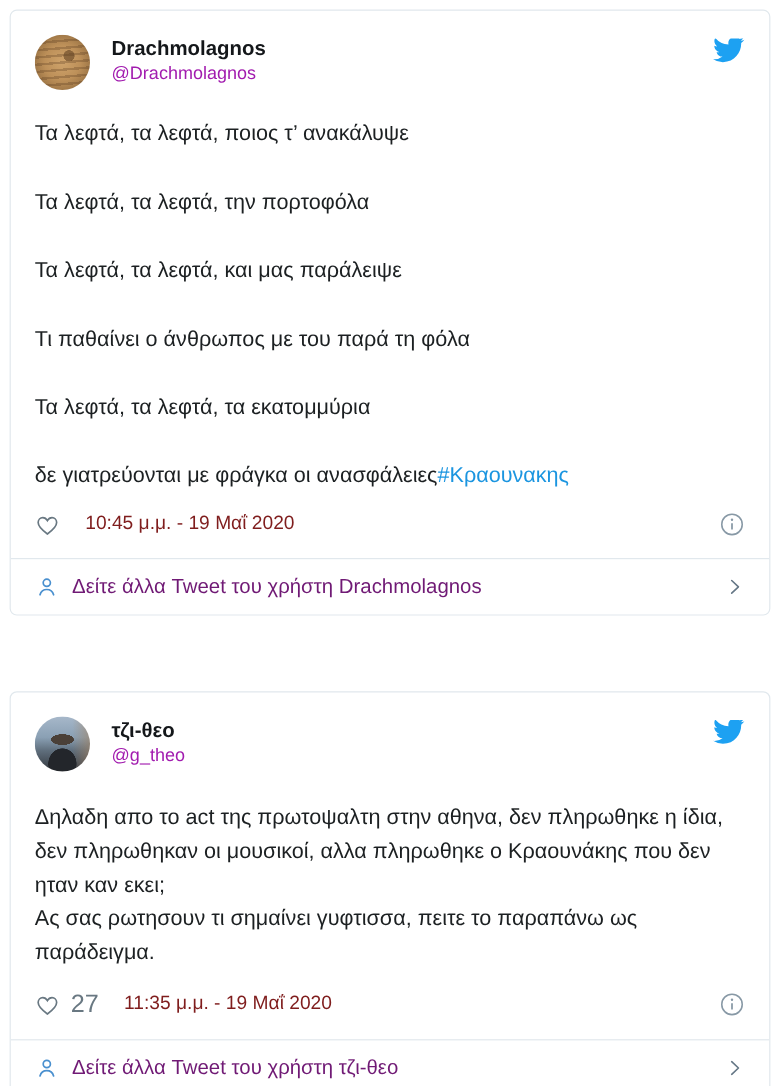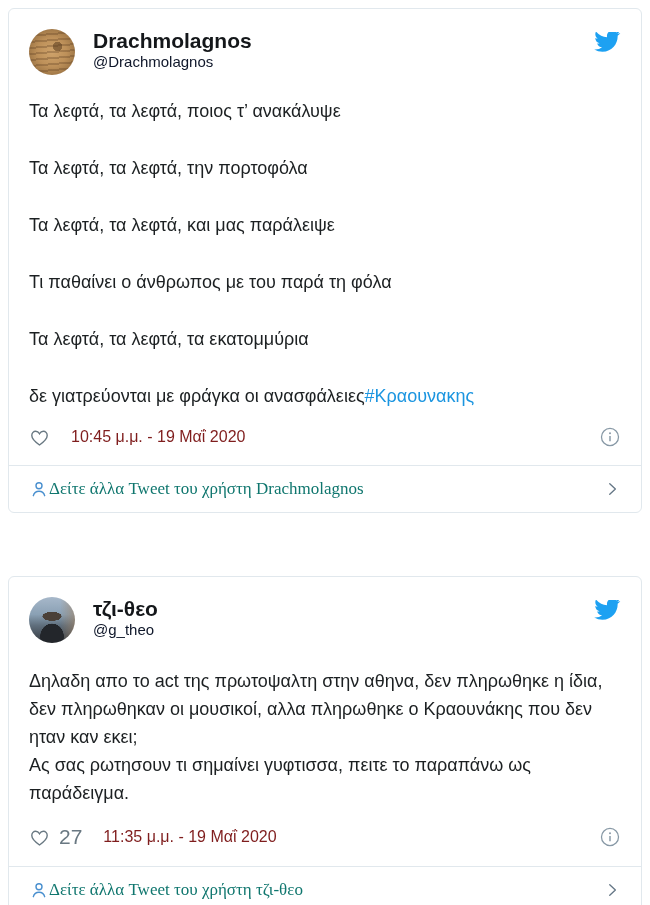--- a/index.html
+++ b/index.html
@@ -36,25 +36,25 @@
   }
   .avatar-theo {
     background:
       radial-gradient(ellipse 34% 16% at 50% 42%, #4a4038 0 60%, transparent 62%),
       radial-gradient(ellipse 42% 46% at 50% 86%, #23262b 0 60%, transparent 62%),
       linear-gradient(90deg, transparent 68%, rgba(164,130,95,.55)),
       linear-gradient(180deg, #a7b8ca 0%, #8aa0b4 38%, #5f6e7c 62%, #33373d 100%);
   }
   .id-block { margin-left: 18px; padding-top: 1px; min-width: 0; }
   .display-name {
-    display: block; font-size: 21px; font-weight: bold; color: #14171a;
+    display: block; font-size: 17px; font-weight: bold; color: #14171a;
     line-height: 22px; text-decoration: none; cursor: pointer;
   }
   .user-handle {
-    display: block; font-size: 15px; color: #0f172a;
+    display: block; font-size: 15px; color: #a21caf;
     line-height: 20px; text-decoration: none; cursor: pointer;
   }
   .bird-wrap { margin-left: auto; margin-top: 3px; cursor: pointer; }
 
   .tweet-body { margin-top: 24px; }
   .tweet-body p { margin: 0 0 33px; font-size: 18px; line-height: 24px; color: #1c2022; }
   .tweet-body p.last { margin-bottom: 18px; }
   .tweet-body.compact { margin-top: 24px; margin-bottom: 18px; }
   .tweet-body.compact p { margin: 0; line-height: 28px; }
   .hashtag-link { color: #1b95e0; text-decoration: none; cursor: pointer; }
@@ -67,22 +67,22 @@
     margin-left: 21px; cursor: pointer;
   }
   .info-button { background: none; border: none; padding: 0; margin-left: auto; display: flex; cursor: pointer; }
 
   .card-footer {
     border-top: 1px solid #e1e8ed;
     display: flex; align-items: center;
     padding: 13px 20px;
   }
   .see-more-link {
-    display: flex; align-items: center; 
-    color: #0f766e; font-size: 17px; text-decoration: none; cursor: pointer; font-family: Liberation Serif, serif;
+    display: flex; align-items: center; gap: 11px;
+    color: #701a75; font-size: 17px; text-decoration: none; cursor: pointer;
   }
   .chevron { margin-left: auto; display: flex; cursor: pointer; }
 </style>
 </head>
 <body>
 
 <div class="page">
 
   <article class="tweet-card first">
     <div class="pad">

